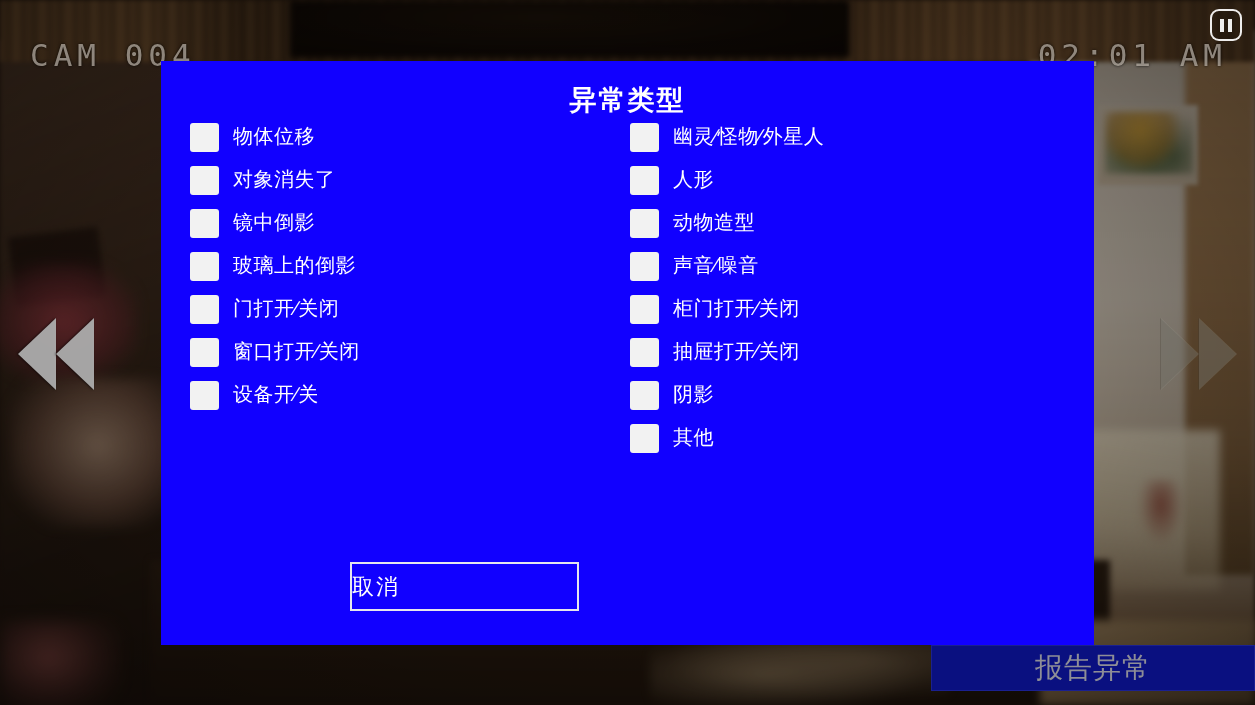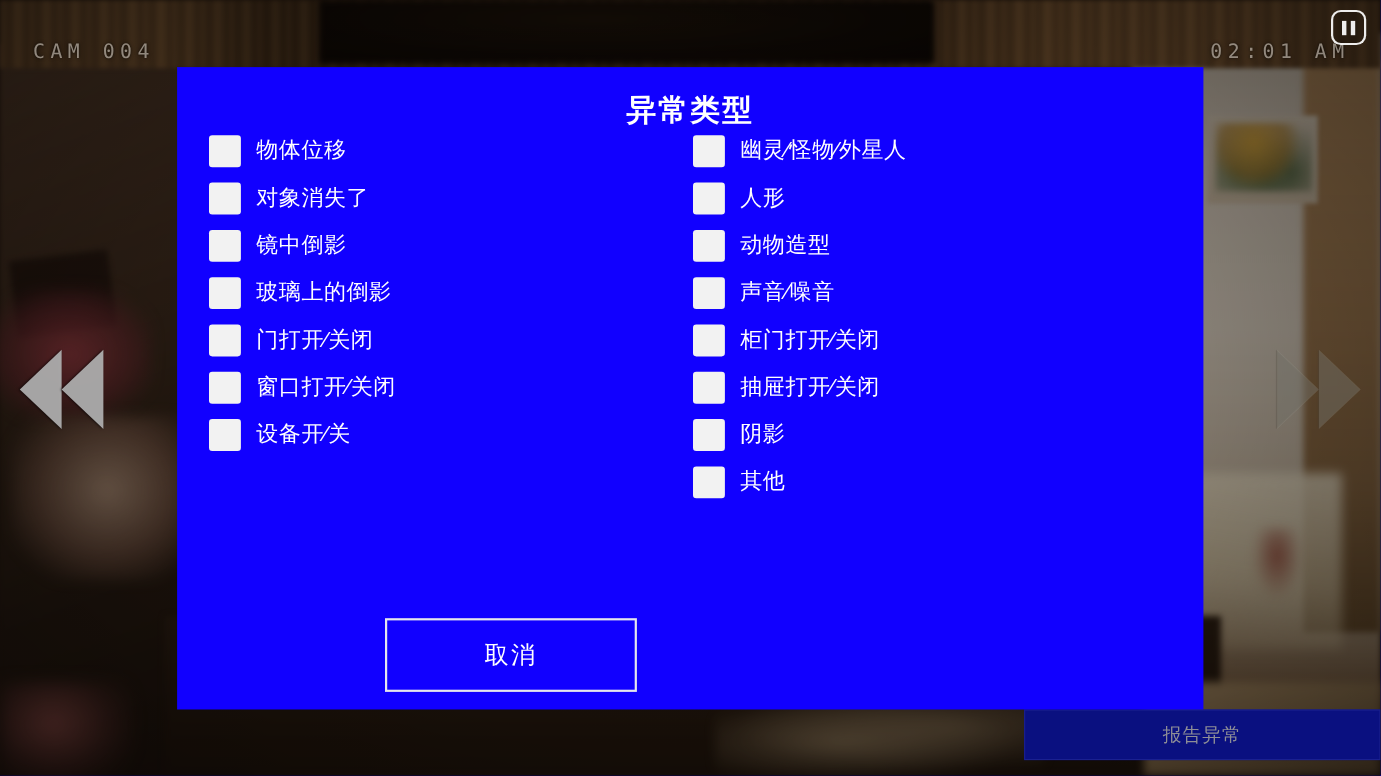--- a/index.html
+++ b/index.html
@@ -142,21 +142,21 @@
     background:
       radial-gradient(ellipse at 50% 45%, rgba(0,0,0,0) 30%, rgba(0,0,0,.45) 100%),
       rgba(18,10,4,.32);
     pointer-events: none;
   }
 
   
   .hud-text {
     position: absolute;
     font-family: "DejaVu Sans Mono", "Liberation Mono", monospace;
-    font-size: 18px;
+    font-size: 31px;
     letter-spacing: 5px;
     color: rgba(216,206,196,.62);
     text-shadow: 0 0 3px rgba(0,0,0,.8);
     user-select: none;
   }
   #cam-label { left: 30px; top: 37px; }
   #cam-time  { right: 28px; top: 37px; }
 
   .pause-btn {
     position: absolute;
@@ -203,21 +203,21 @@
   .report-btn {
     position: absolute;
     left: 931px; top: 645px;
     width: 324px; height: 46px;
     background: #0a1080;
     border: 1px solid #1a2090;
     display: flex; align-items: center; justify-content: center;
     cursor: pointer;
   }
   .report-btn span {
-    font-size: 17px;
+    font-size: 28px;
     color: #8e8e96;
     letter-spacing: 1px;
   }
 
   
   .dialog {
     position: absolute;
     left: 161px; top: 61px;
     width: 933px; height: 584px;
     background: #1100ff;
@@ -260,24 +260,24 @@
   .opt-label {
     color: #ffffff;
     font-size: 20px;
     letter-spacing: 0.5px;
     white-space: nowrap;
   }
 
   .cancel-btn {
     position: absolute;
     left: 189px; top: 501px;
-    width: 229px; height: 67px;
+    width: 229px; height: 49px;
     border: 2px solid #e6e6ee;
     background: transparent;
-    display: flex; align-items: center; justify-content: center;
+    display: flex; align-items: center; justify-content: flex-start;
     cursor: pointer;
   }
   .cancel-btn span {
     color: #ffffff;
     font-size: 22px;
     letter-spacing: 2px;
   }
 </style>
 </head>
 <body>

